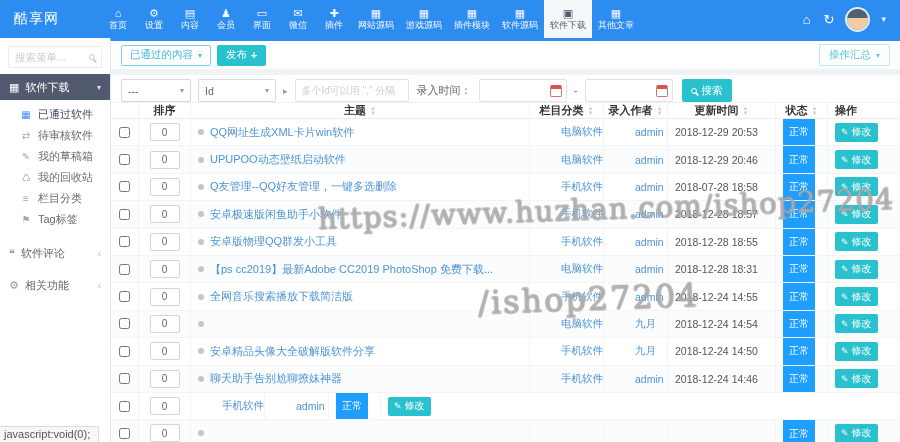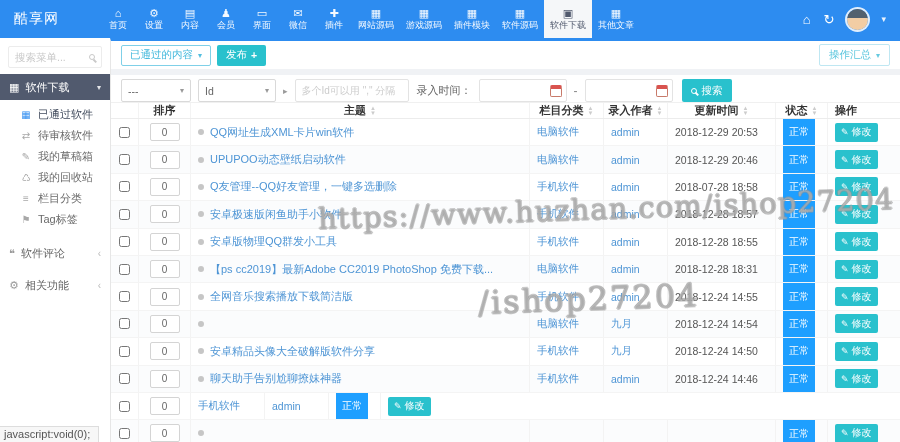--- a/index.html
+++ b/index.html
@@ -79,21 +79,21 @@
   .c-cat   { width:74px; flex:none; }
   .c-author{ width:64px; flex:none; }
   .c-time  { width:108px; flex:none; }
   .c-status{ width:52px; flex:none; }
   .c-act   { width:72px; flex:none; border-right:none; }
   .sortable { justify-content:center; }
   .sc { display:inline-flex; flex-direction:column; color:#ccc; font-size:6px; line-height:5px; margin-left:4px; }
   .sort-input { width:30px; height:18px; border:1px solid #d4d4d4; border-radius:2px; text-align:center; font-size:10px; color:#666; outline:none; background:#fff; }
   .dot { width:5px; height:5px; border:3px solid #c6c6c6; border-radius:50%; display:inline-block; margin-right:6px; flex:none; }
   .title-link { color:#4e95d5; text-decoration:none; overflow:hidden; text-overflow:ellipsis; white-space:nowrap; cursor:pointer; }
-  .cat-link, .author-link { color:#4e95d5; text-decoration:none; cursor:pointer; font-size:10.5px; }
+  .cat-link, .author-link { color:#4e95d5; text-decoration:none; cursor:pointer; font-size:10.5px;margin-left:24px; }
   .time-text { color:#555; font-size:10.5px; }
   .badge { background:#1E9FFF; color:#fff; font-size:10px; border-radius:2px; padding:10px 6px; cursor:pointer; }
   .btn-edit { background:#29c1cd; border:none; color:#fff; font-size:10px; border-radius:2px; padding:2.5px 6px; display:flex; align-items:center; gap:3px; cursor:pointer; }
   .btn-edit .pen { font-size:9px; }
   input[type=checkbox] { width:11px; height:11px; cursor:pointer; }
   
   .watermark { position:absolute; font-family:"DejaVu Serif",serif; white-space:nowrap; pointer-events:none; z-index:40;
     color:rgba(255,255,255,.18); text-shadow:-1px 0 rgba(150,150,150,.5), 1px 0 rgba(150,150,150,.5), 0 -1px rgba(150,150,150,.5), 0 1px rgba(150,150,150,.5); }
   .wm1 { left:318px; top:192px; font-size:29px; letter-spacing:1px; transform:rotate(-2deg); }
   .wm2 { left:478px; top:280px; font-size:32px; letter-spacing:2px; transform:rotate(-2deg); }

